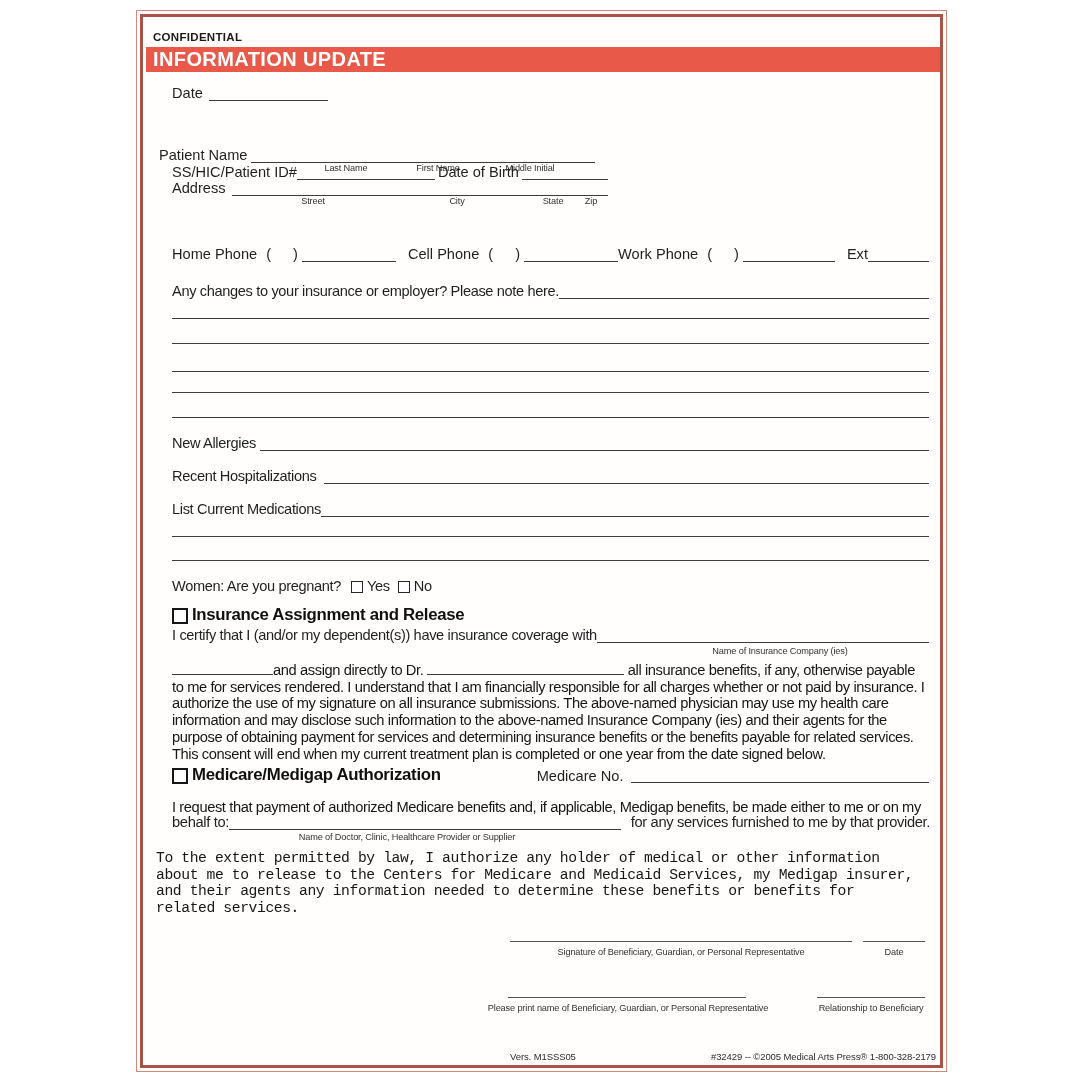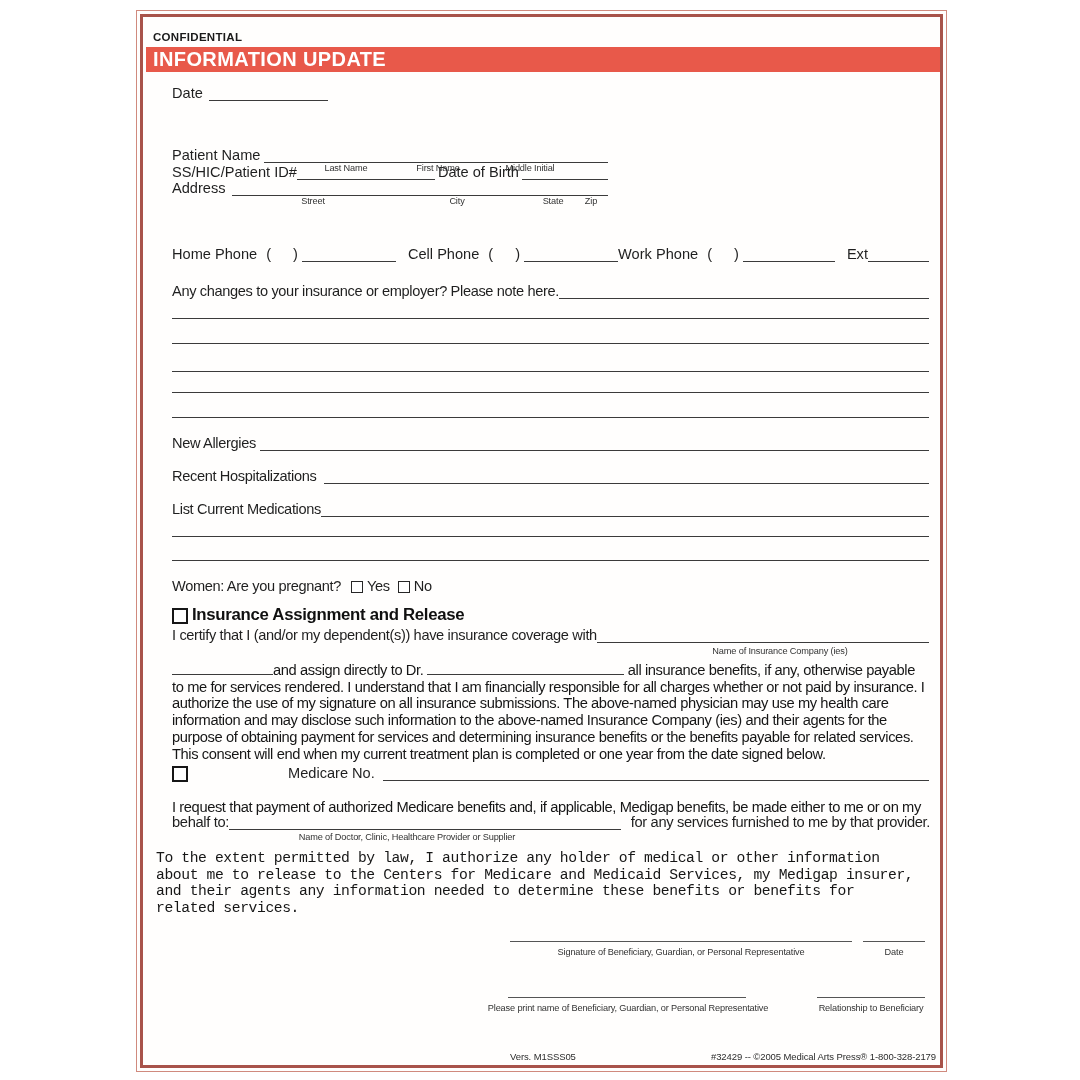--- a/index.html
+++ b/index.html
@@ -54,21 +54,21 @@
       <span class="ln" style="margin-left:6px;"></span>
     </div>
 
     <div class="row" style="left:36px; top:107px; width:436px;">
       <span>SS/HIC/Patient ID#</span>
       <span class="ln"></span>
       <span style="margin-left:3px;margin-top:47px;">Date of Birth</span>
       <span class="ln fx" style="width:86px; margin-left:3px;"></span>
     </div>
 
-    <div class="row" style="left:36px; top:137px; width:436px;">
+    <div class="row" style="left:23px; top:137px; width:436px;">
       <span>Patient Name</span>
       <span class="ln" style="margin-left:4px;"></span>
     </div>
     <span class="cap" style="left:160px; top:153px; width:100px;">Last Name</span>
     <span class="cap" style="left:252px; top:153px; width:100px;">First Name</span>
     <span class="cap" style="left:344px; top:153px; width:100px;">Middle Initial</span>
 
     <div class="row" style="left:36px; top:170px; width:436px;">
       <span>Address</span>
       <span class="ln" style="margin-left:6px;"></span>
@@ -139,20 +139,21 @@
     <div class="row cond" style="left:36px; top:617px; width:757px;">
       <span>I certify that I (and/or my dependent(s)) have insurance coverage with</span>
       <span class="ln"></span>
     </div>
     <span class="cap" style="left:544px; top:636px; width:200px;">Name of Insurance Company (ies)</span>
 
     <div class="para" style="left:36px; top:652px; width:758px;"><span class="iln" style="width:101px;"></span><span>and assign directly to Dr.</span> <span class="iln" style="width:197px;"></span> <span>all insurance benefits, if any, otherwise payable  to me for services rendered. I understand that I am financially responsible for all charges whether or not paid by insurance. I authorize the use of my signature on all insurance submissions. The above-named physician may use my health care information and may disclose such information to the above-named Insurance Company (ies) and their agents for the purpose of obtaining payment for services and determining insurance benefits or the benefits payable for related services. This consent will end when my current treatment plan is completed or one year from the date signed below.</span></div>
 
     <div class="row" style="left:36px; top:755px; width:757px;">
       <span class="cb-big"></span>
+      <span class="sec-title">Medicare/Medigap Authorization</span>
       <span style="margin-left:96px;">Medicare No.</span>
       <span class="ln" style="margin-left:8px;"></span>
     </div>
 
     <div class="para" style="left:36px; top:789px; width:758px; white-space:nowrap;">
       <span>I request that payment of authorized Medicare benefits and, if applicable, Medigap benefits, be made either to me or on my</span>
     </div>
     <div class="row cond" style="left:36px; top:804px; width:758px; font-size:14.7px;">
       <span>behalf to:</span>
       <span class="ln"></span>

